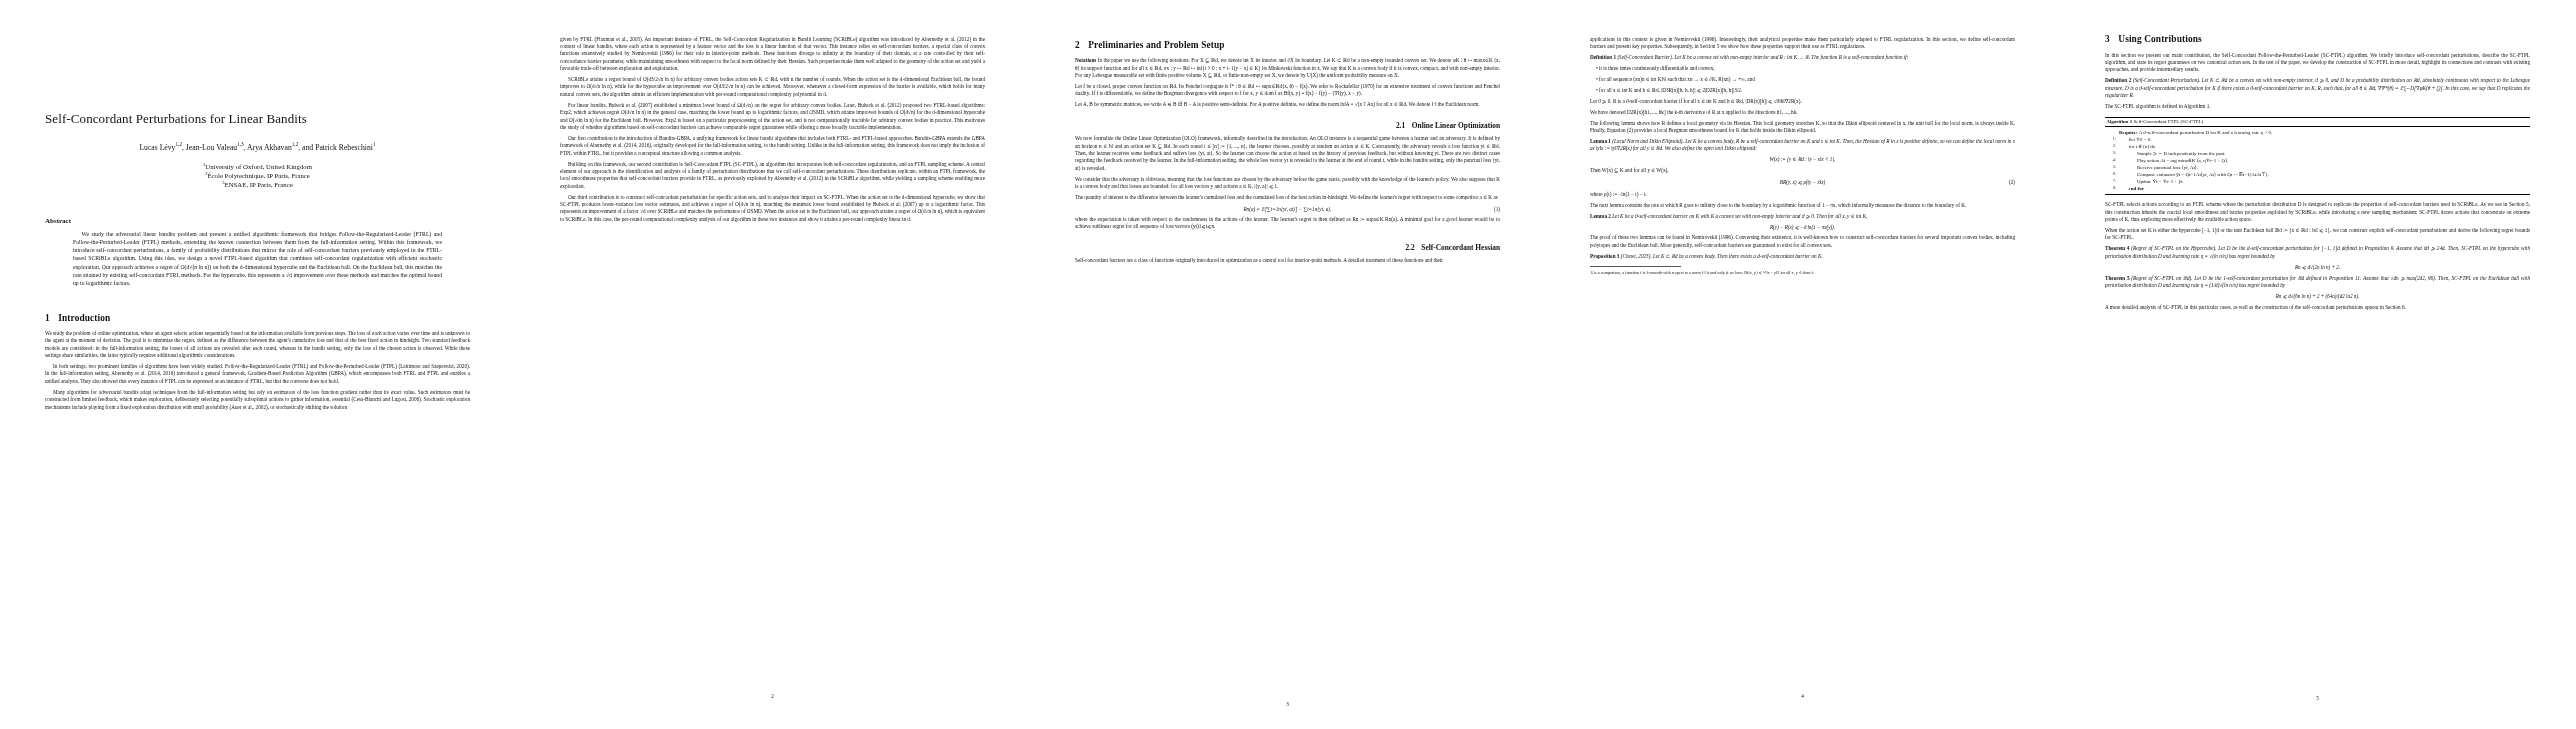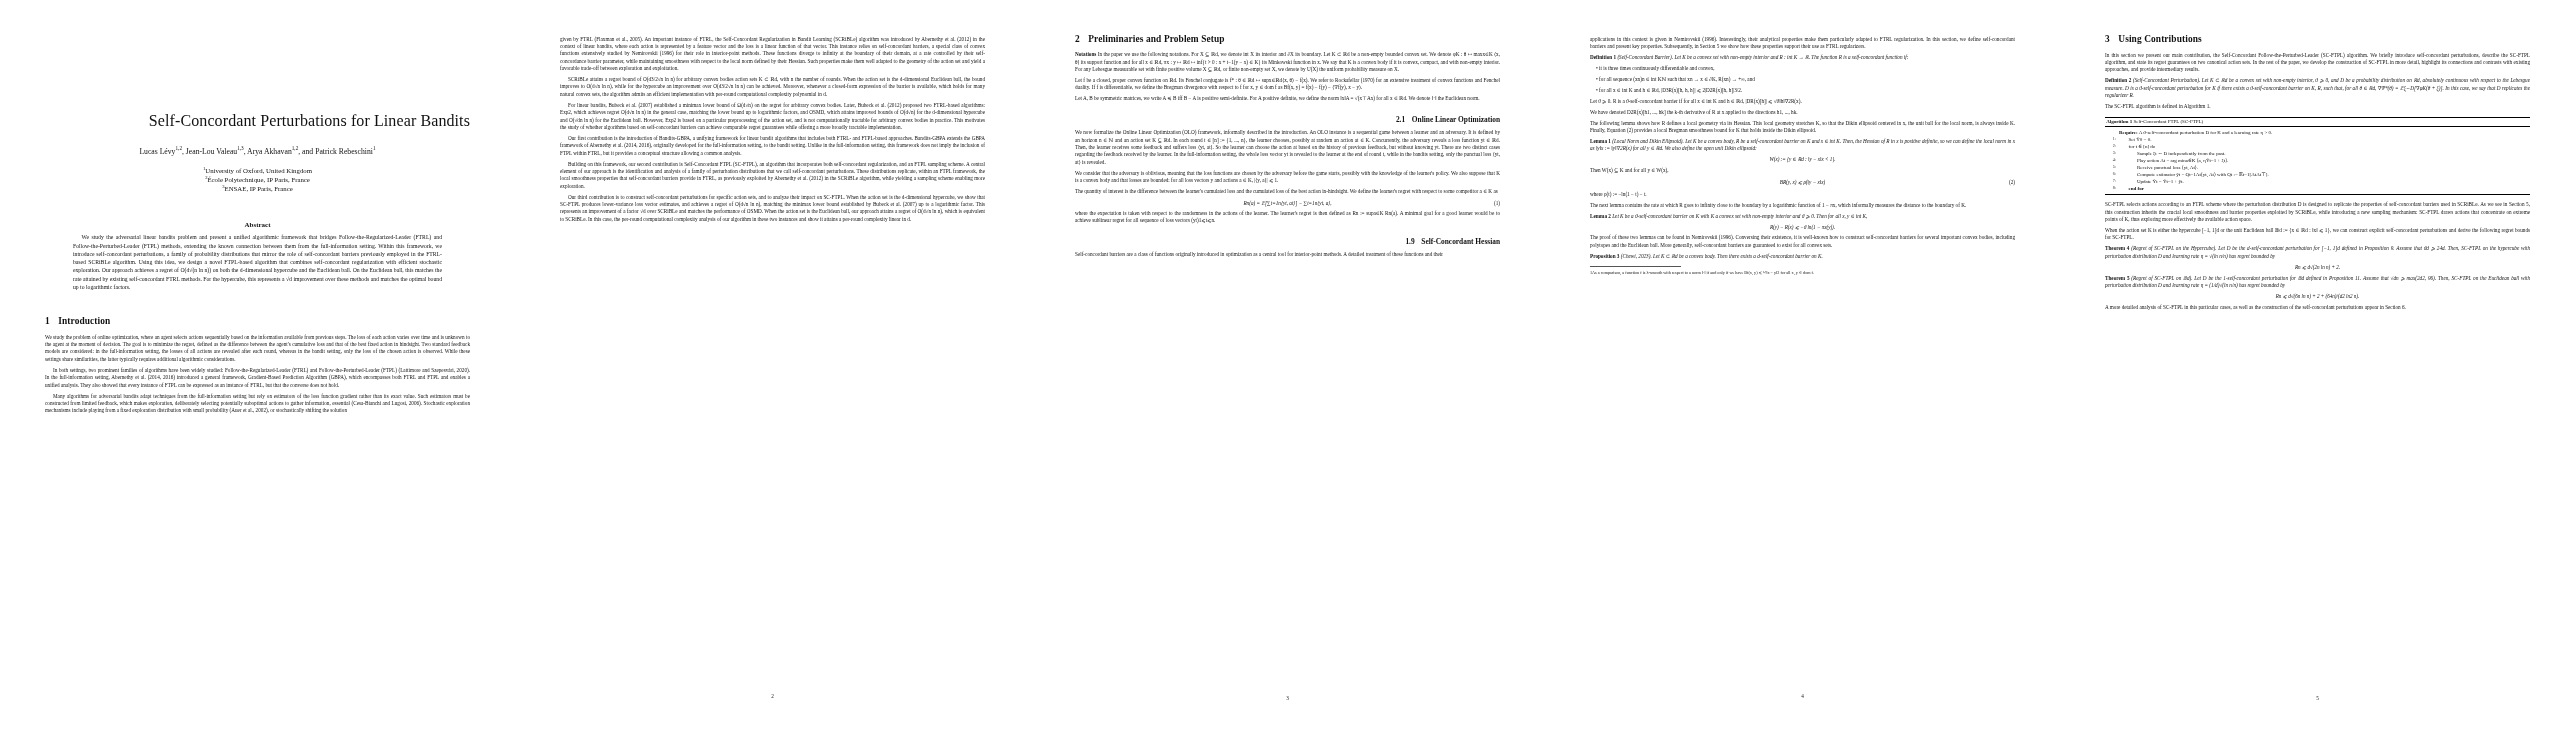--- a/index.html
+++ b/index.html
@@ -36,22 +36,22 @@
     flex: 0 0 515px;
   }
 
   .page-inner {
     position: relative;
     width: 100%;
     height: 100%;
   }
 
   .paper-title {
-    text-align: right;
-    font-size: 16px;
+    text-align: left;
+    font-size: 13px;
     letter-spacing: 0.1px;
     margin: 79px 0 0 0;
     line-height: 1.25;
     font-weight: normal;
   }
 
   .authors {
     text-align: center;
     font-size: 7.7px;
     margin-top: 16px;
@@ -59,21 +59,21 @@
   }
 
   .affils {
     text-align: center;
     font-size: 6.8px;
     margin-top: 9.7px;
     line-height: 1.32;
   }
 
   .abstract-head {
-    text-align: center;
+    text-align: left;
     font-weight: bold;
     font-size: 7px;
     margin-top: 27px;
   }
 
   .abstract-body {
     margin: 4.9px 28px 0 28px;
     font-size: 5.7px;
     line-height: 1.44;
     text-align: justify;
@@ -234,21 +234,21 @@
         <p class="ind">Our first contribution is the introduction of Bandits-GBPA, a unifying framework for linear bandit algorithms that includes both FTRL- and FTPL-based approaches. Bandits-GBPA extends the GBPA framework of Abernethy et al. (2014, 2016), originally developed for the full-information setting, to the bandit setting. Unlike in the full-information setting, this framework does not imply the inclusion of FTPL within FTRL, but it provides a conceptual structure allowing a common analysis.</p>
         <p class="ind">Building on this framework, our second contribution is Self-Concordant FTPL (SC-FTPL), an algorithm that incorporates both self-concordant regularization, and an FTPL sampling scheme. A central element of our approach is the identification and analysis of a family of perturbation distributions that we call self-concordant perturbations. These distributions replicate, within an FTPL framework, the local smoothness properties that self-concordant barriers provide in FTRL, as previously exploited by Abernethy et al. (2012) in the SCRiBLe algorithm, while yielding a sampling scheme enabling more exploration.</p>
         <p class="ind">Our third contribution is to construct self-concordant perturbations for specific action sets, and to analyze their impact on SC-FTPL. When the action set is the d-dimensional hypercube, we show that SC-FTPL produces lower-variance loss vector estimates, and achieves a regret of O(d√n ln n), matching the minimax lower bound established by Bubeck et al. (2007) up to a logarithmic factor. This represents an improvement of a factor √d over SCRiBLe and matches the performance of OSMD. When the action set is the Euclidean ball, our approach attains a regret of O(d√n ln n), which is equivalent to SCRiBLe. In this case, the per-round computational complexity analysis of our algorithm in these two instances and show it attains a per-round complexity linear in d.</p>
       </div>
       <div class="pageno">2</div>
     </div>
   </div>
 
   <div class="page">
     <div class="page-inner">
-      <div class="sec-h1" style="margin-top:2px;">
+      <div class="sec-h1" style="margin-top:8px;">
         <span class="num">2</span><span>Preliminaries and Problem Setup</span>
       </div>
 
       <div class="body">
         <p class="noind">
           <span class="runhead">Notations</span>
           <span>In the paper we use the following notations. For X ⊆ ℝd, we denote int X its interior and ∂X its boundary. Let K ⊂ ℝd be a non-empty bounded convex set. We denote φK : θ ↦ maxx∈K ⟨x, θ⟩ its support function and for all x ∈ ℝd, πx : y ↦ ℝd ↦ inf{t &gt; 0 : x + t−1(y − x) ∈ K} its Minkowski function in x. We say that K is a convex body if it is convex, compact, and with non-empty interior. For any Lebesgue measurable set with finite positive volume X ⊆ ℝd, or finite non-empty set X, we denote by U(X) the uniform probability measure on X.</span>
         </p>
         <p class="noind">Let f be a closed, proper convex function on ℝd. Its Fenchel conjugate is f* : θ ∈ ℝd ↦ supx∈ℝd⟨x, θ⟩ − f(x). We refer to Rockafellar (1970) for an extensive treatment of convex functions and Fenchel duality. If f is differentiable, we define the Bregman divergence with respect to f for x, y ∈ dom f as Bf(x, y) = f(x) − f(y) − ⟨∇f(y), x − y⟩.</p>
         <p class="noind">Let A, B be symmetric matrices, we write A ≼ B iff B − A is positive semi-definite. For A positive definite, we define the norm ‖x‖A = √(x⊤Ax) for all x ∈ ℝd. We denote ‖·‖ the Euclidean norm.</p>
@@ -267,21 +267,21 @@
       <div class="eq">
         <span>Rn(a) = 𝔼[∑t=1n⟨yt, at⟩] − ∑t=1n⟨yt, a⟩,</span>
         <span class="tag">(1)</span>
       </div>
 
       <div class="body">
         <p class="noind">where the expectation is taken with respect to the randomness in the actions of the learner. The learner's regret is then defined as Rn := supa∈K Rn(a). A minimal goal for a good learner would be to achieve sublinear regret for all sequence of loss vectors (yt)1⩽t⩽n.</p>
       </div>
 
       <div class="sec-h2">
-        <span class="num">1.9</span><span>Self-Concordant Hessian</span>
+        <span class="num">2.2</span><span>Self-Concordant Hessian</span>
       </div>
 
       <div class="body">
         <p class="noind">Self-concordant barriers are a class of functions originally introduced in optimization as a central tool for interior-point methods. A detailed treatment of these functions and their</p>
       </div>
 
       <div class="pageno">3</div>
     </div>
   </div>
 

